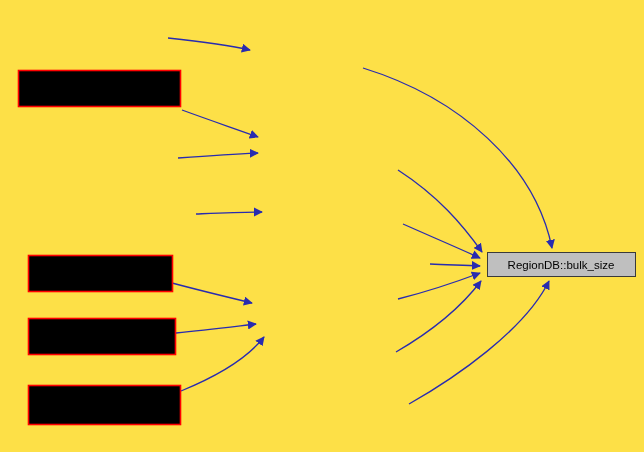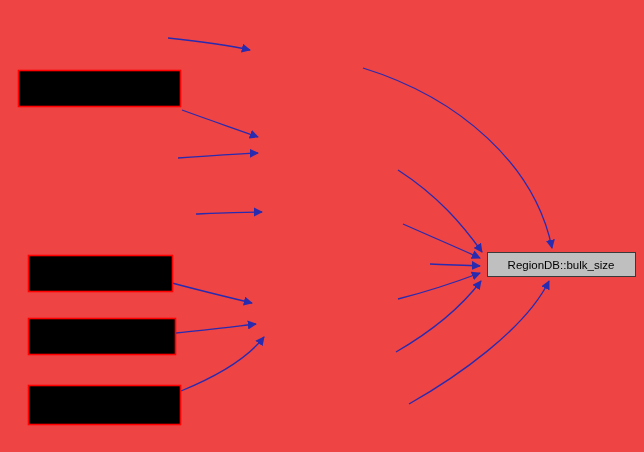--- a/index.html
+++ b/index.html
@@ -4,21 +4,21 @@
 <style>
   html, body {
     margin: 0;
     padding: 0;
     background: #000000;
   }
   .stage {
     position: relative;
     width: 644px;
     height: 452px;
-    background: #ef4444;
+    background: #fde047;
     overflow: hidden;
     font-family: "Liberation Sans", sans-serif;
   }
   svg.graph {
     display: block;
     width: 644px;
     height: 452px;
   }
   .edge {
     fill: none;

